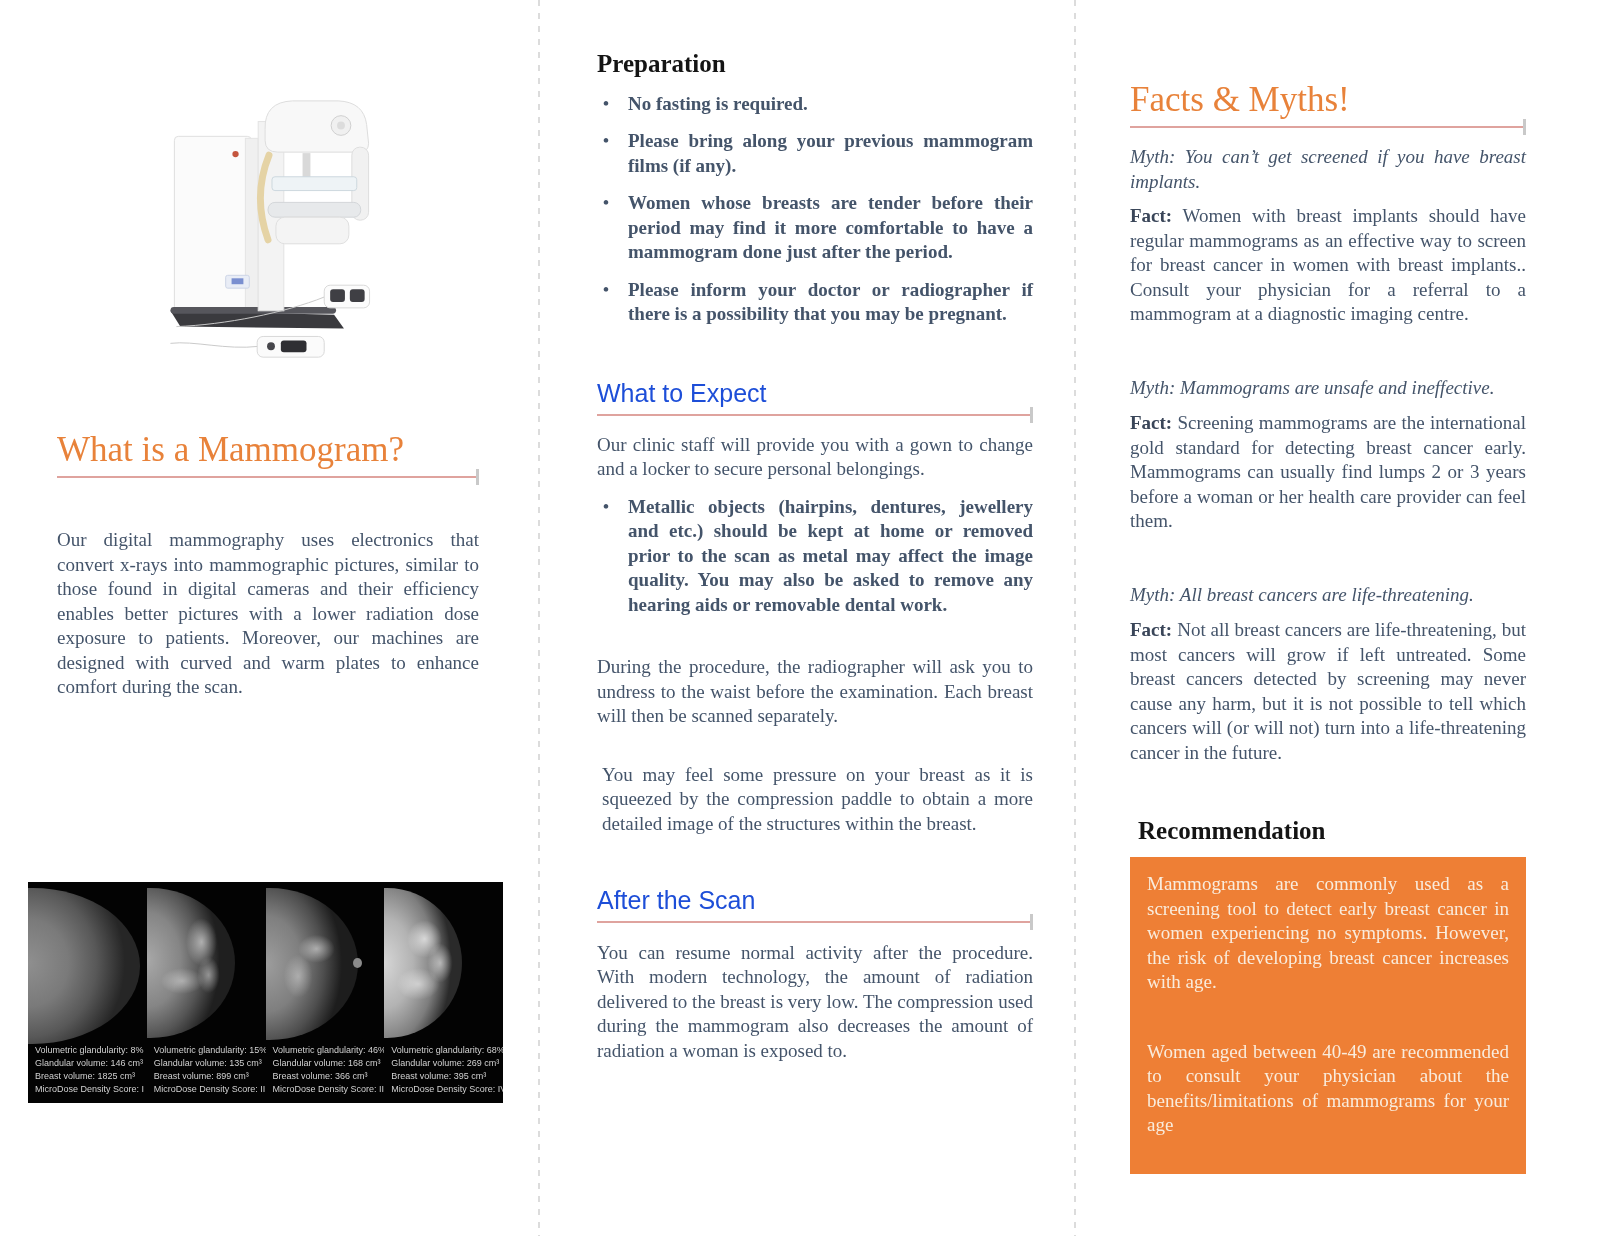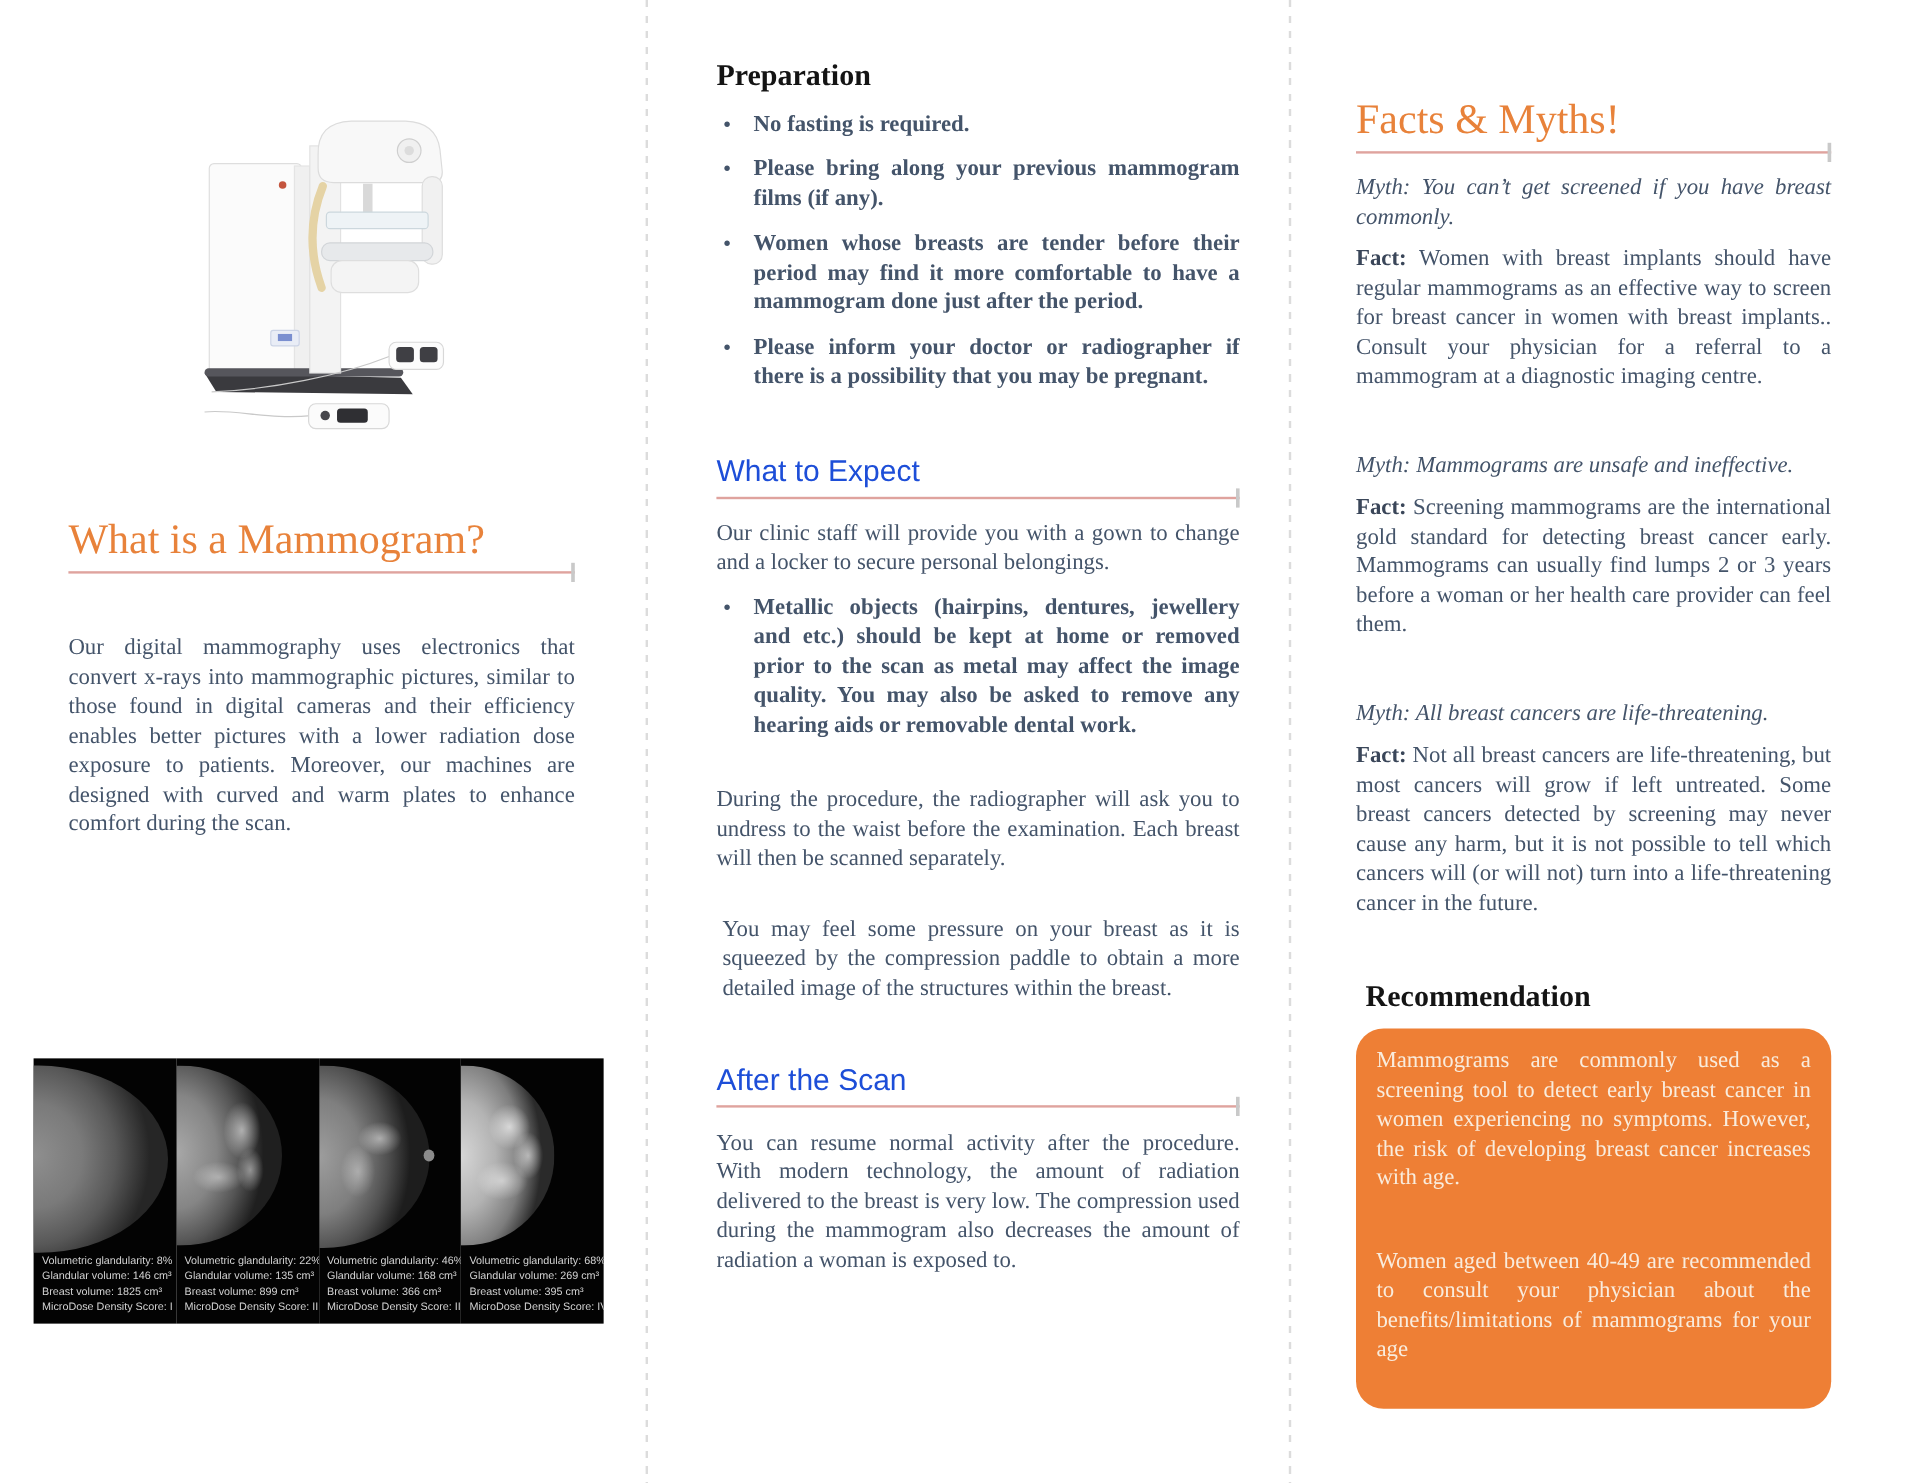--- a/index.html
+++ b/index.html
@@ -111,21 +111,21 @@
       <div class="caption">
         <div>Volumetric glandularity: 8%</div>
         <div>Glandular volume: 146 cm³</div>
         <div>Breast volume: 1825 cm³</div>
         <div>MicroDose Density Score: I</div>
       </div>
     </div>
     <div class="panel">
       <div class="breast b2"></div>
       <div class="caption">
-        <div>Volumetric glandularity: 22%</div>
+        <div>Volumetric glandularity: 15%</div>
         <div>Glandular volume: 135 cm³</div>
         <div>Breast volume: 899 cm³</div>
         <div>MicroDose Density Score: II</div>
       </div>
     </div>
     <div class="panel">
       <div class="breast b3"></div>
       <div class="caption">
         <div>Volumetric glandularity: 46%</div>
         <div>Glandular volume: 168 cm³</div>
@@ -170,30 +170,30 @@
     <div class="rule"></div>
 
     <p class="p" style="margin:18px 0 0 0;">You can resume normal activity after the procedure. With modern technology, the amount of radiation delivered to the breast is very low. The compression used during the mammogram also decreases the amount of radiation a woman is exposed to.</p>
   </div>
 
   <div class="col" style="left:1130px;width:396px;">
 
     <div class="h-serif-orange" style="margin-top:80px;">Facts &amp; Myths!</div>
     <div class="rule"></div>
 
-    <p class="myth" style="margin:17px 0 0 0;">Myth: You can’t get screened if you have breast commonly.</p>
+    <p class="myth" style="margin:17px 0 0 0;">Myth: You can’t get screened if you have breast implants.</p>
     <p class="fact" style="margin:10px 0 0 0;"><b>Fact:</b><span> Women with breast implants should have regular mammograms as an effective way to screen for breast cancer in women with breast implants.. Consult your physician for a referral to a mammogram at a diagnostic imaging centre.</span></p>
 
     <p class="myth" style="margin:49px 0 0 0;">Myth: Mammograms are unsafe and ineffective.</p>
     <p class="fact" style="margin:11px 0 0 0;"><b>Fact:</b><span> Screening mammograms are the international gold standard for detecting breast cancer early. Mammograms can usually find lumps 2 or 3 years before a woman or her health care provider can feel them.</span></p>
 
     <p class="myth" style="margin:49px 0 0 0;">Myth: All breast cancers are life-threatening.</p>
     <p class="fact" style="margin:11px 0 0 0;"><b>Fact:</b><span> Not all breast cancers are life-threatening, but most cancers will grow if left untreated. Some breast cancers detected by screening may never cause any harm, but it is not possible to tell which cancers will (or will not) turn into a life-threatening cancer in the future.</span></p>
 
     <div class="h-serif-black" style="margin:52px 0 0 8px;">Recommendation</div>
 
-    <div class="rec-box" style="margin-top:11px;height:287px;border-radius:23px;">
+    <div class="rec-box" style="margin-top:11px;height:287px;">
       <p class="p" style="margin:0;">Mammograms are commonly used as a screening tool to detect early breast cancer in women experiencing no symptoms.  However, the risk of developing breast cancer increases with age.</p>
       <p class="p" style="margin:45px 0 0 0;">Women aged between 40-49 are recommended to consult your physician  about the benefits/limitations of mammograms for your age</p>
     </div>
   </div>
 
 </div>
 
 </body></html>

